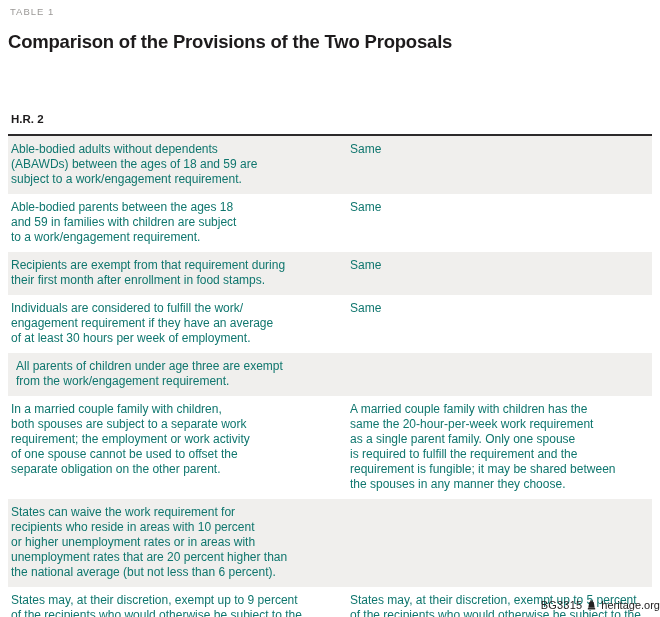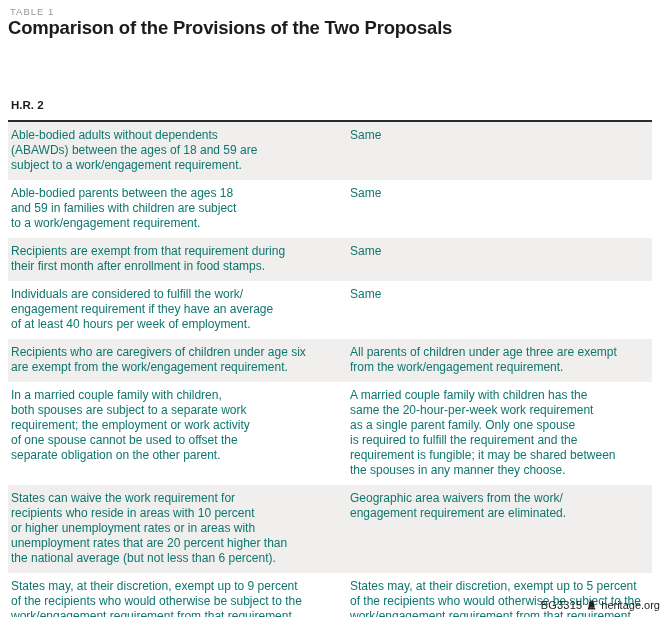--- a/index.html
+++ b/index.html
@@ -7,21 +7,21 @@
   .page{position:relative;width:660px;height:617px;overflow:hidden;background:#fff;}
 
   .eyebrow{
     margin:6px 0 0 10px;
     font-size:9.5px;
     letter-spacing:1px;
     color:#9a9896;
     font-weight:400;
   }
   .title{
-    margin:0 8px 0 8px;
+    margin:14px 8px 0 8px;
     font-size:18.5px;
     line-height:22px;
     font-weight:800;
     color:#1d1b1c;
     letter-spacing:-0.2px;
   }
 
   .tbl{margin:20px 8px 0 8px;}
   .thead{
     display:grid;
@@ -85,26 +85,24 @@
       <div class="td right">Same</div>
     </div>
     <div class="tr shade">
       <div class="td left">Recipients are exempt from that requirement during
 their first month after enrollment in food stamps.</div>
       <div class="td right">Same</div>
     </div>
     <div class="tr">
       <div class="td left">Individuals are considered to fulfill the work/
 engagement requirement if they have an average
-of at least 40 hours per week of employment.</div>
+of at least 30 hours per week of employment.</div>
       <div class="td right">Same</div>
     </div>
     <div class="tr shade">
-      <div class="td left">Recipients who are caregivers of children under age six
-are exempt from the work/engagement requirement.</div>
       <div class="td right">All parents of children under age three are exempt
 from the work/engagement requirement.</div>
     </div>
     <div class="tr">
       <div class="td left">In a married couple family with children,
 both spouses are subject to a separate work
 requirement; the employment or work activity
 of one spouse cannot be used to offset the
 separate obligation on the other parent.</div>
       <div class="td right">A married couple family with children has the
@@ -113,22 +111,20 @@
 is required to fulfill the requirement and the
 requirement is fungible; it may be shared between
 the spouses in any manner they choose.</div>
     </div>
     <div class="tr shade">
       <div class="td left">States can waive the work requirement for
 recipients who reside in areas with 10 percent
 or higher unemployment rates or in areas with
 unemployment rates that are 20 percent higher than
 the national average (but not less than 6 percent).</div>
-      <div class="td right">Geographic area waivers from the work/
-engagement requirement are eliminated.</div>
     </div>
     <div class="tr">
       <div class="td left">States may, at their discretion, exempt up to 9 percent
 of the recipients who would otherwise be subject to the
 work/engagement requirement from that requirement.</div>
       <div class="td right">States may, at their discretion, exempt up to 5 percent
 of the recipients who would otherwise be subject to the
 work/engagement requirement from that requirement.</div>
     </div>
 

